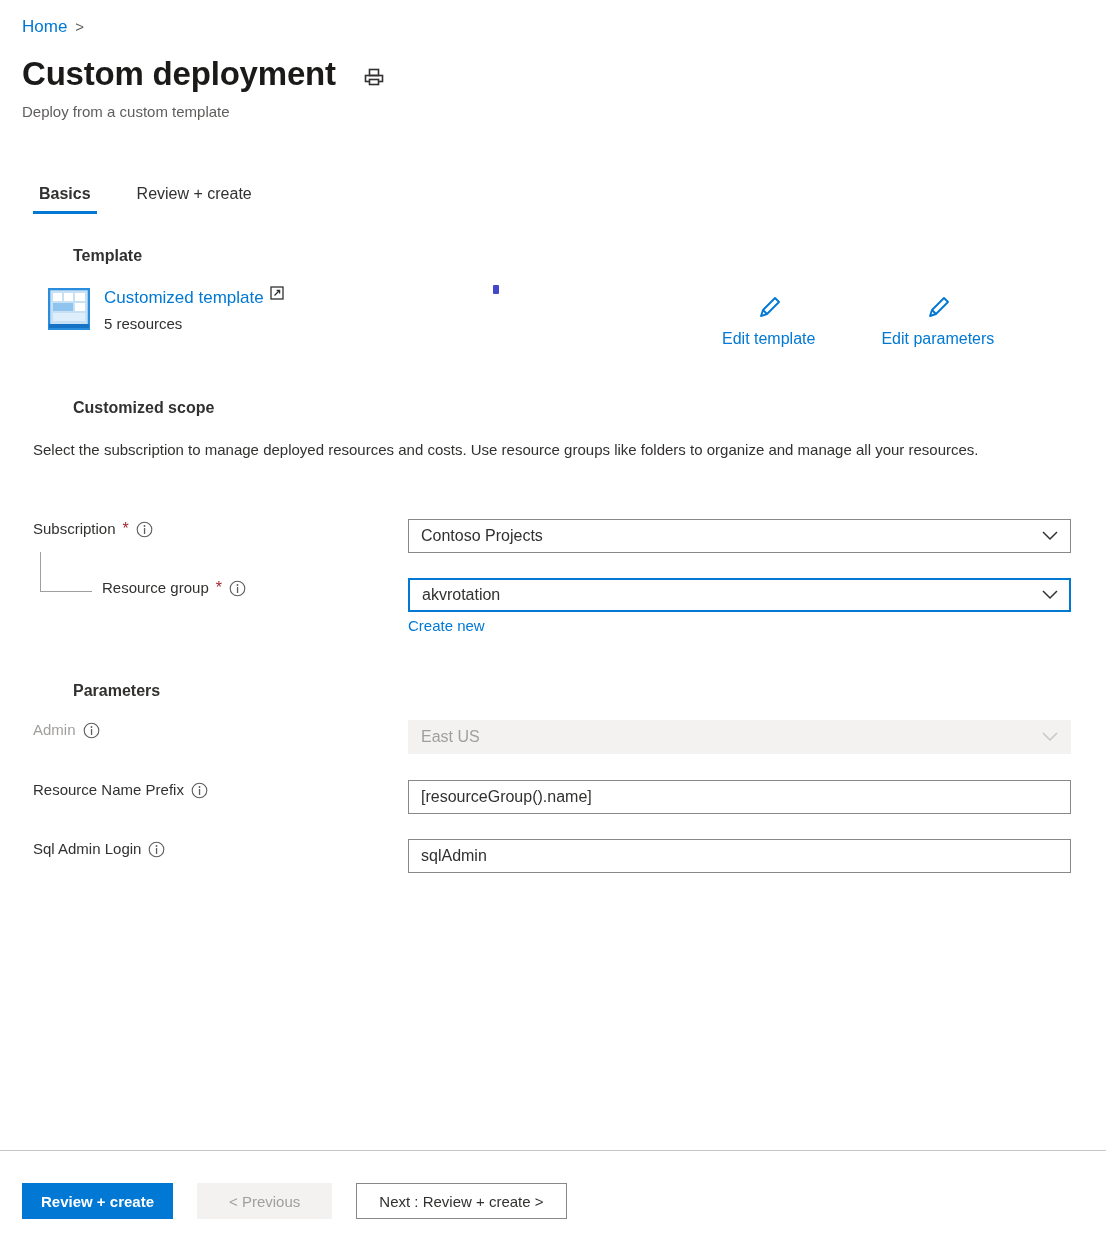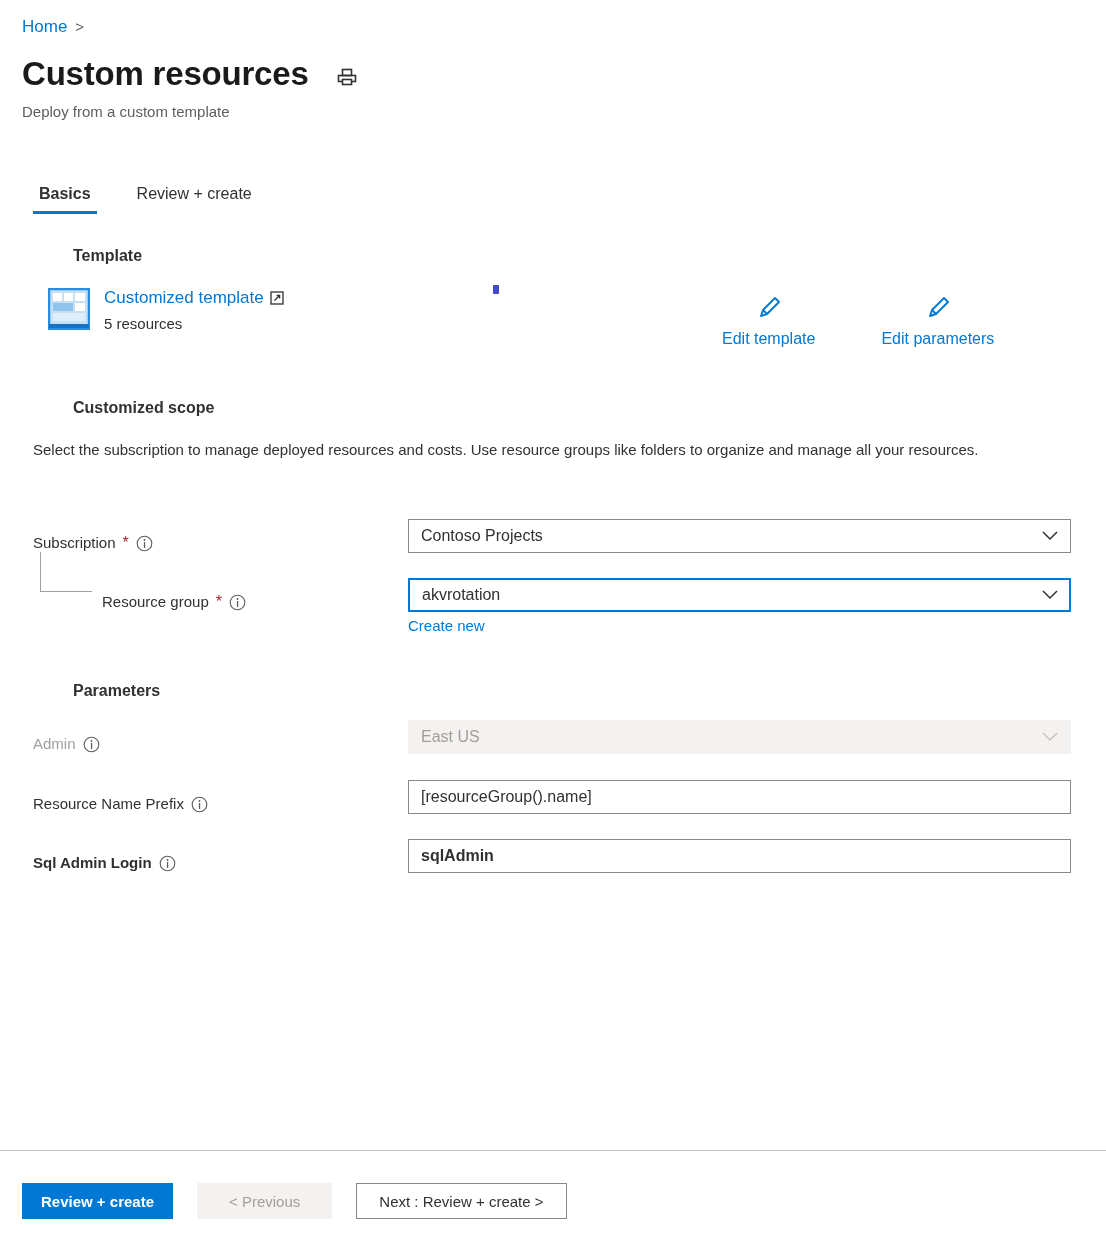--- a/index.html
+++ b/index.html
@@ -77,21 +77,21 @@
   
   .tmpl-row {
     position: absolute; left: 48px; top: 286px;
     display: flex; align-items: flex-start; gap: 14px;
   }
   .tmpl-icon { width: 42px; height: 42px; flex: none; margin-top: 2px; }
   .tmpl-texts { display: flex; flex-direction: column; gap: 3px; }
   .tmpl-link {
     font-size: 17px; line-height: 24px; color: #0078d4;
     text-decoration: none; cursor: pointer;
-    display: inline-flex; align-items: center; gap: 6px;
+    display: inline-flex; align-items: flex-start; gap: 6px;
   }
   .tmpl-sub { font-size: 15px; line-height: 21px; color: #323130; }
 
   .blue-dot {
     position: absolute; left: 493px; top: 285px;
     width: 6px; height: 9px; background: #4347cc; border-radius: 1px;
   }
 
   
   .edit-actions {
@@ -101,21 +101,21 @@
   .edit-action {
     display: flex; flex-direction: column; align-items: center;
     gap: 5px; cursor: pointer; background: none; border: none;
     padding: 0; font-family: inherit;
   }
   .edit-action .lbl { font-size: 16px; line-height: 22px; color: #0078d4; }
 
   
   .field-row {
     position: absolute; left: 33px; width: 1040px;
-    display: flex; align-items: flex-end;
+    display: flex; align-items: flex-start;
   }
   .field-label {
     width: 375px; flex: none;
     font-size: 15px; line-height: 20px; color: #323130;
     display: flex; align-items: center; gap: 7px;
   }
   .field-label.indented { padding-left: 69px; }
   .field-label.disabled { color: #a19f9d; }
   .req { color: #a4262c; font-size: 16px; line-height: 1; }
 
@@ -181,21 +181,21 @@
 <body>
 
 <div class="page">
 
   <nav class="breadcrumb">
     <a>Home</a>
     <span class="crumb-sep">&gt;</span>
   </nav>
 
   <div class="title-row">
-    <h1 class="page-title">Custom resources</h1>
+    <h1 class="page-title">Custom deployment</h1>
     <button class="print-btn" aria-label="print">
       <svg width="22" height="22" viewBox="0 0 22 22">
         <rect x="6.5" y="3.5" width="9" height="6" fill="none" stroke="#323130" stroke-width="1.6"></rect>
         <rect x="2.5" y="9.5" width="17" height="6" fill="none" stroke="#323130" stroke-width="1.6"></rect>
         <rect x="6.5" y="13.5" width="9" height="5" fill="#ffffff" stroke="#323130" stroke-width="1.6"></rect>
       </svg>
     </button>
   </div>
   <div class="subtitle">Deploy from a custom template</div>
 
@@ -317,21 +317,21 @@
         <circle cx="8.5" cy="8.5" r="7.3" fill="none" stroke="#605e5c" stroke-width="1.1"></circle>
         <circle cx="8.5" cy="5" r="0.95" fill="#605e5c"></circle>
         <rect x="7.9" y="7" width="1.3" height="6" fill="#605e5c"></rect>
       </svg>
     </div>
     <div class="ctrl">
       <div class="input-box">[resourceGroup().name]</div>
     </div>
   </div>
 
-  <div class="field-row" style="top:839px;font-weight:bold;">
+  <div class="field-row" style="top:839px;">
     <div class="field-label">
       <span>Sql Admin Login</span>
       <svg class="info-ico" viewBox="0 0 17 17">
         <circle cx="8.5" cy="8.5" r="7.3" fill="none" stroke="#605e5c" stroke-width="1.1"></circle>
         <circle cx="8.5" cy="5" r="0.95" fill="#605e5c"></circle>
         <rect x="7.9" y="7" width="1.3" height="6" fill="#605e5c"></rect>
       </svg>
     </div>
     <div class="ctrl">
       <div class="input-box">sqlAdmin</div>

